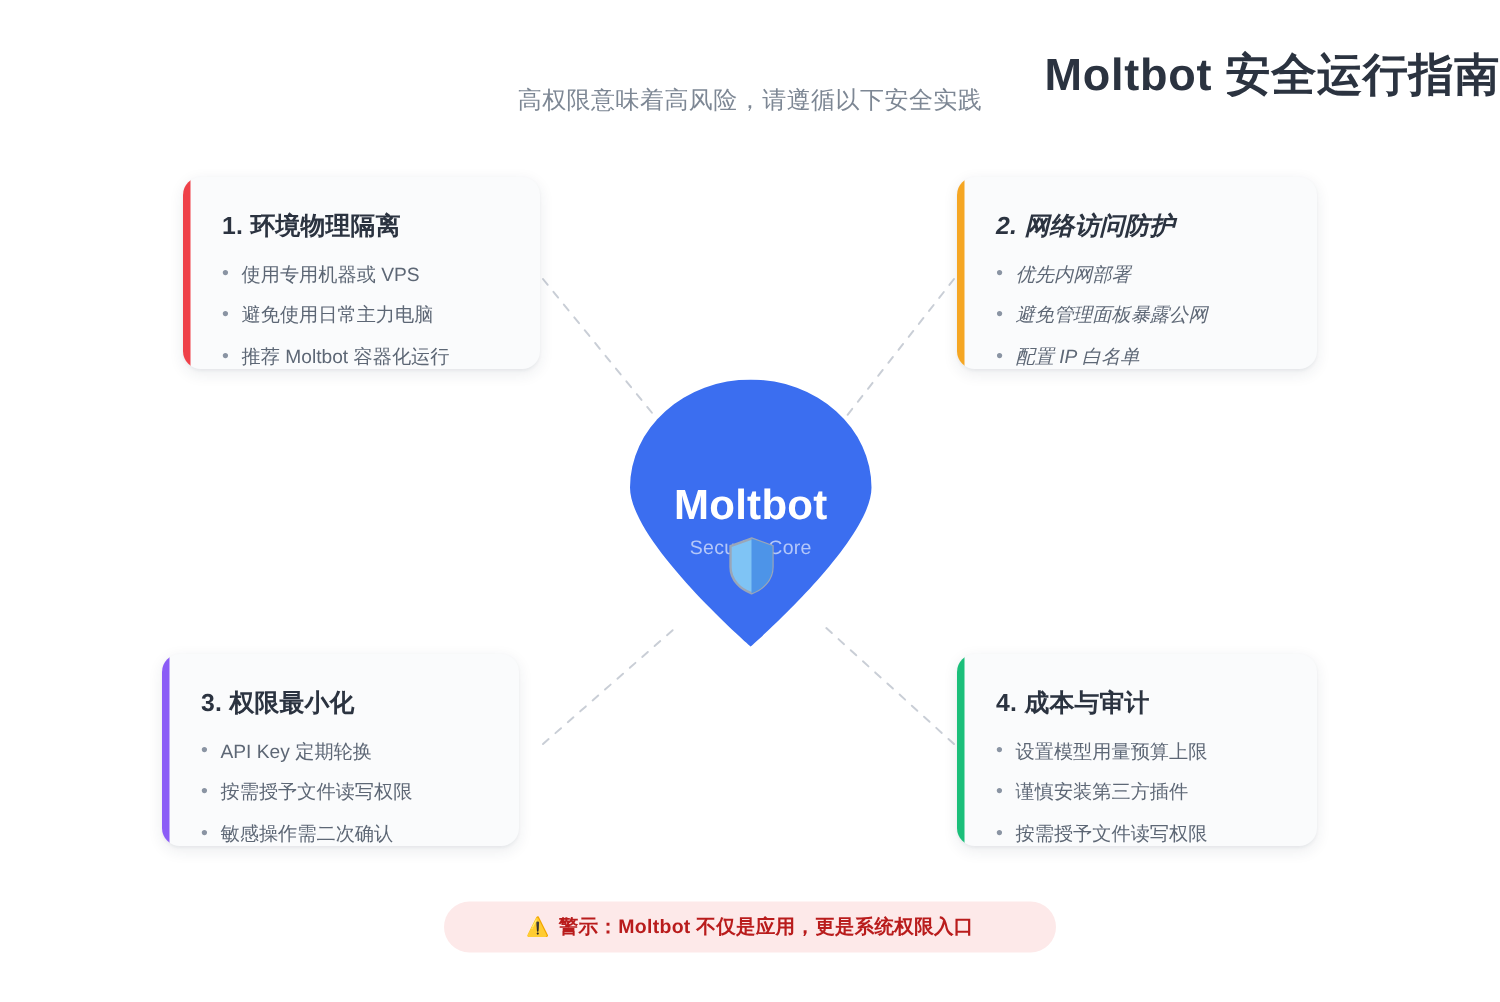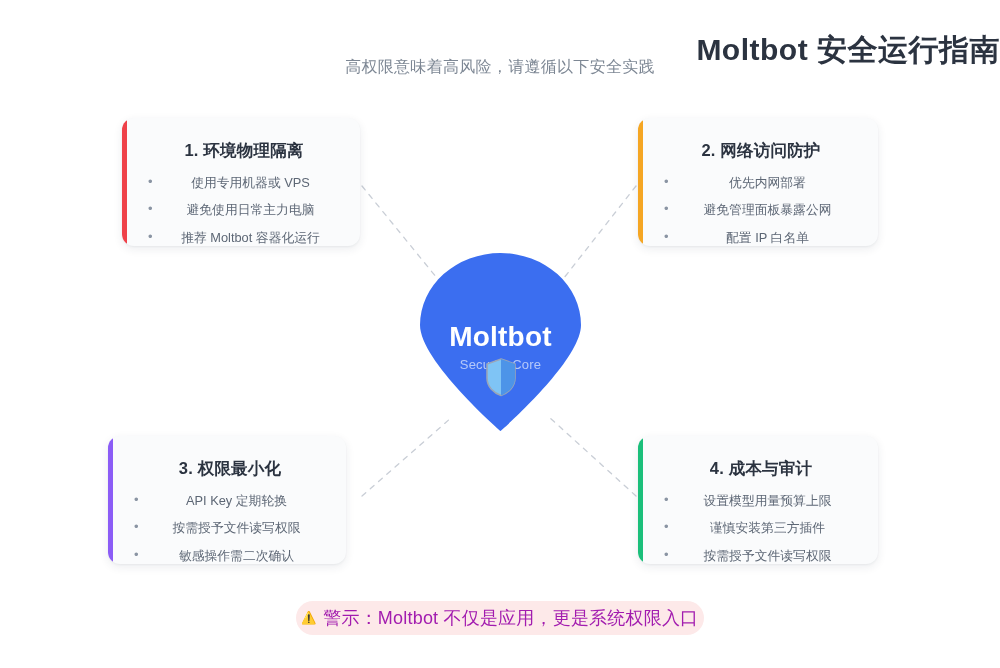--- a/index.html
+++ b/index.html
@@ -27,21 +27,20 @@
   
   .connectors { position: absolute; inset: 0; width: 1000px; height: 668px; }
 
   
   .card {
     position: absolute;
     background: #fafbfc;
     border-radius: 12px;
     box-shadow: 0 3px 10px rgba(40,50,70,.085), 0 1px 2px rgba(40,50,70,.05);
     overflow: hidden;
-    text-align: center;
   }
   .card .accent {
     position: absolute; left: 0; top: 0; bottom: 0; width: 5px;
     border-radius: 12px 0 0 12px;
   }
   .card .body { padding: 22px 20px 20px 26px; }
   .card-title {
     font-size: 16.5px; font-weight: bold; color: #2b3340;
     margin-bottom: 13px; letter-spacing: .2px;
   }
@@ -51,21 +50,21 @@
     line-height: 1.2; padding: 0 0 0 13px;
     margin-bottom: 12px; position: relative;
   }
   .card-list li:last-child { margin-bottom: 0; }
   .card-list li::before {
     content: "•"; position: absolute; left: 0; top: -1px;
     color: #8a94a3; font-size: 13px;
   }
 
   #card-1 { left: 122px; top: 118px; width: 238px; height: 128px; }
-  #card-2 { left: 638px; top: 118px; width: 240px; height: 128px; }
+  #card-2 { left: 638px; top: 118px; width: 240px; height: 128px; font-style: italic; }
   #card-3 { left: 108px; top: 436px; width: 238px; height: 128px; }
   #card-4 { left: 638px; top: 436px; width: 240px; height: 128px; }
 
   
   .core {
     position: absolute; left: 418px; top: 253px;
     width: 165px; height: 180px;
   }
   .core-shape { position: absolute; inset: 0; }
   .core-text {
@@ -92,21 +91,21 @@
   .warning-banner {
     position: absolute; left: 296px; top: 601px;
     width: 408px; height: 34px;
     background: #fde9e9;
     border-radius: 17px;
     display: flex; align-items: center; justify-content: center;
     gap: 6px;
   }
   .warning-icon { font-size: 12.5px; line-height: 1; }
   .warning-text {
-    font-size: 18px; font-weight: normal; color: #a21caf;
+    font-size: 13px; font-weight: bold; color: #b91c1c;
     letter-spacing: .2px;
   }
 </style>
 </head>
 <body>
 
 <div id="stage">
 
   <div class="page-title">Moltbot 安全运行指南</div>
   <div class="page-subtitle">高权限意味着高风险，请遵循以下安全实践</div>

